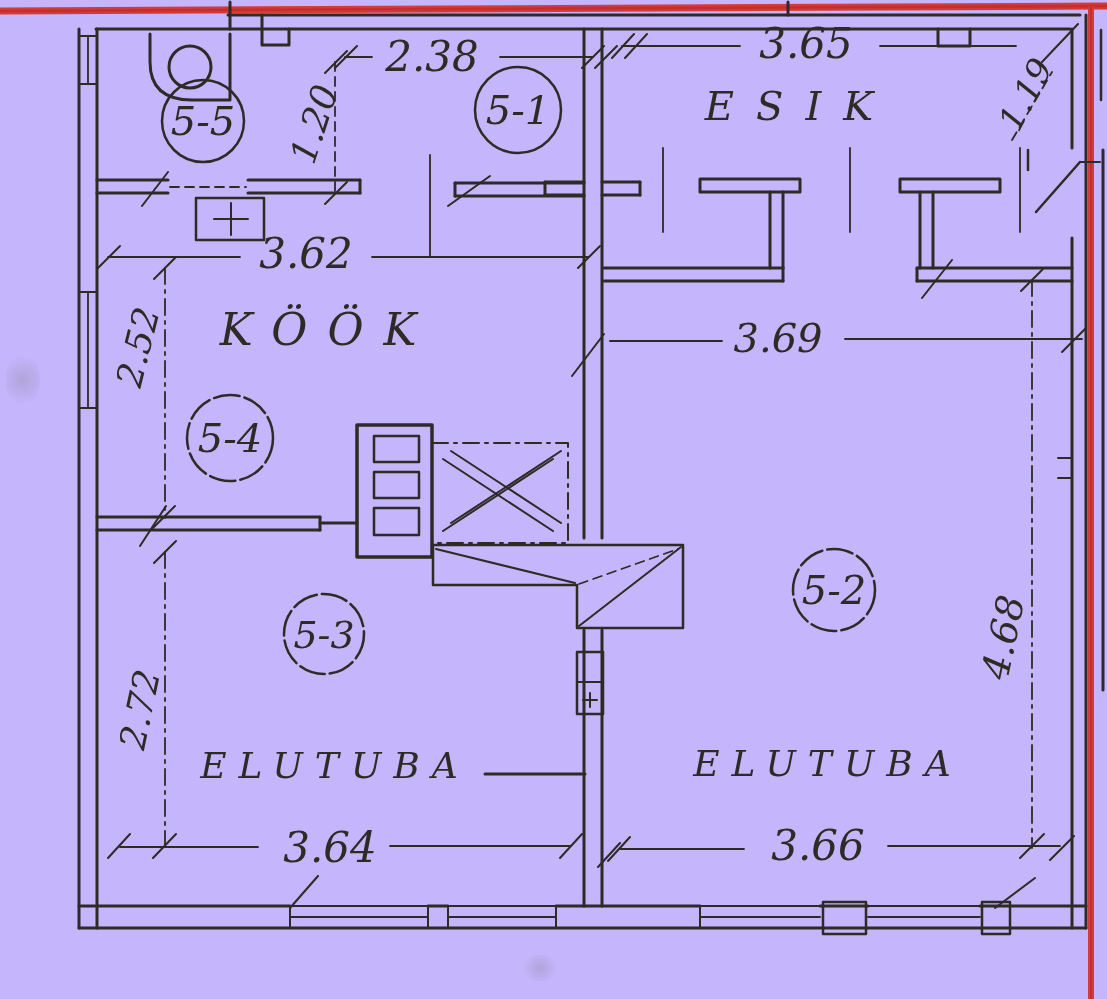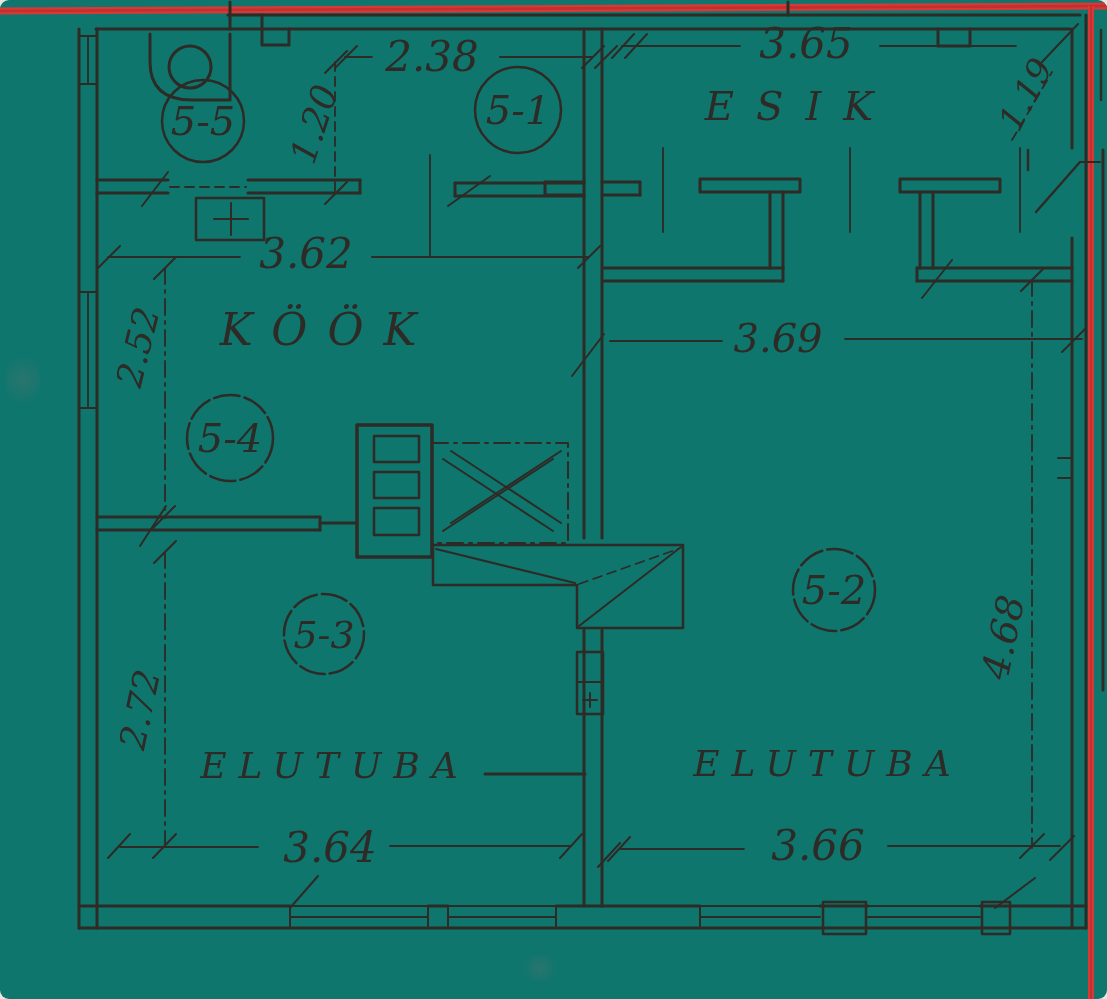--- a/index.html
+++ b/index.html
@@ -1,17 +1,17 @@
 <!DOCTYPE html>
 <html><head>
 <meta charset="utf-8">
 <style>
   html,body{margin:0;padding:0;background:#e8e6e2;}
-  #page{position:relative;width:1107px;height:999px;background:#0f766e;overflow:hidden;
-        font-family:"DejaVu Serif",serif;border-radius:9px;}
+  #page{position:relative;width:1107px;height:999px;background:#c4b5fd;overflow:hidden;
+        font-family:"DejaVu Serif",serif;}
   svg{position:absolute;left:0;top:0;}
   .ink{stroke:#2e2a26;fill:none;stroke-linecap:round;stroke-linejoin:round;}
   .w35{stroke-width:3.5;} .w3{stroke-width:3;} .w25{stroke-width:2.5;}
   .w2{stroke-width:2;} .thin{stroke-width:1.8;}
   .dash{stroke-dasharray:9 6;}
   .dashdot{stroke-dasharray:16 6 3 6;}
   .sketch{stroke-dasharray:26 5;}
   .hand{font-family:"DejaVu Serif",serif;font-style:italic;fill:#2e2a26;}
   .smudge{position:absolute;border-radius:50%;
           background:radial-gradient(circle,rgba(120,115,110,.25),rgba(120,115,110,0) 70%);}

